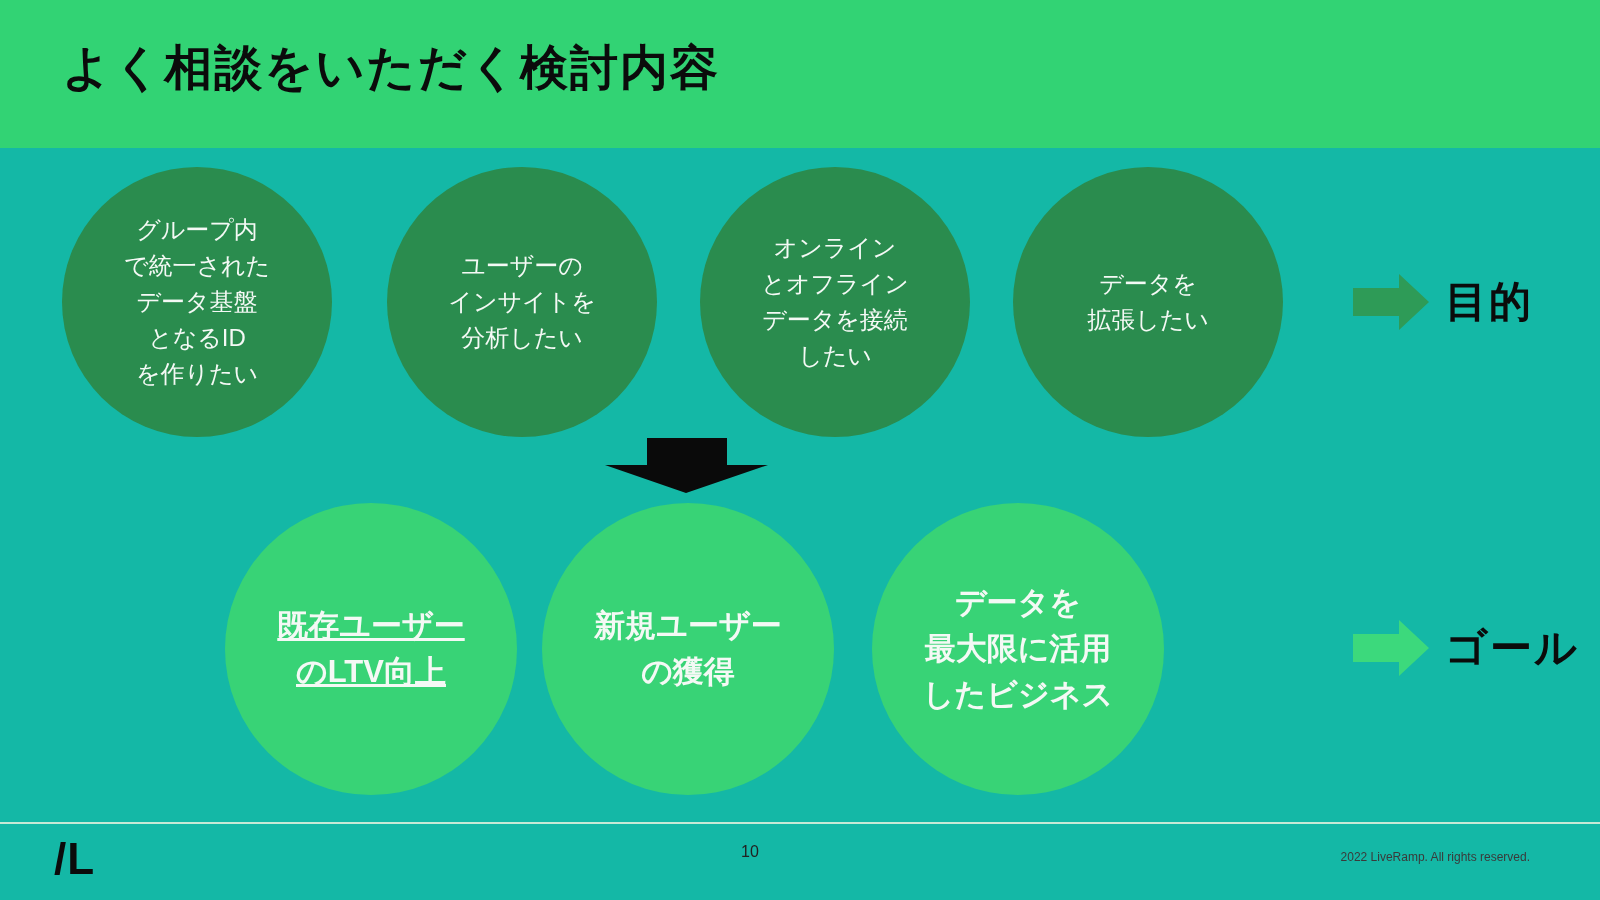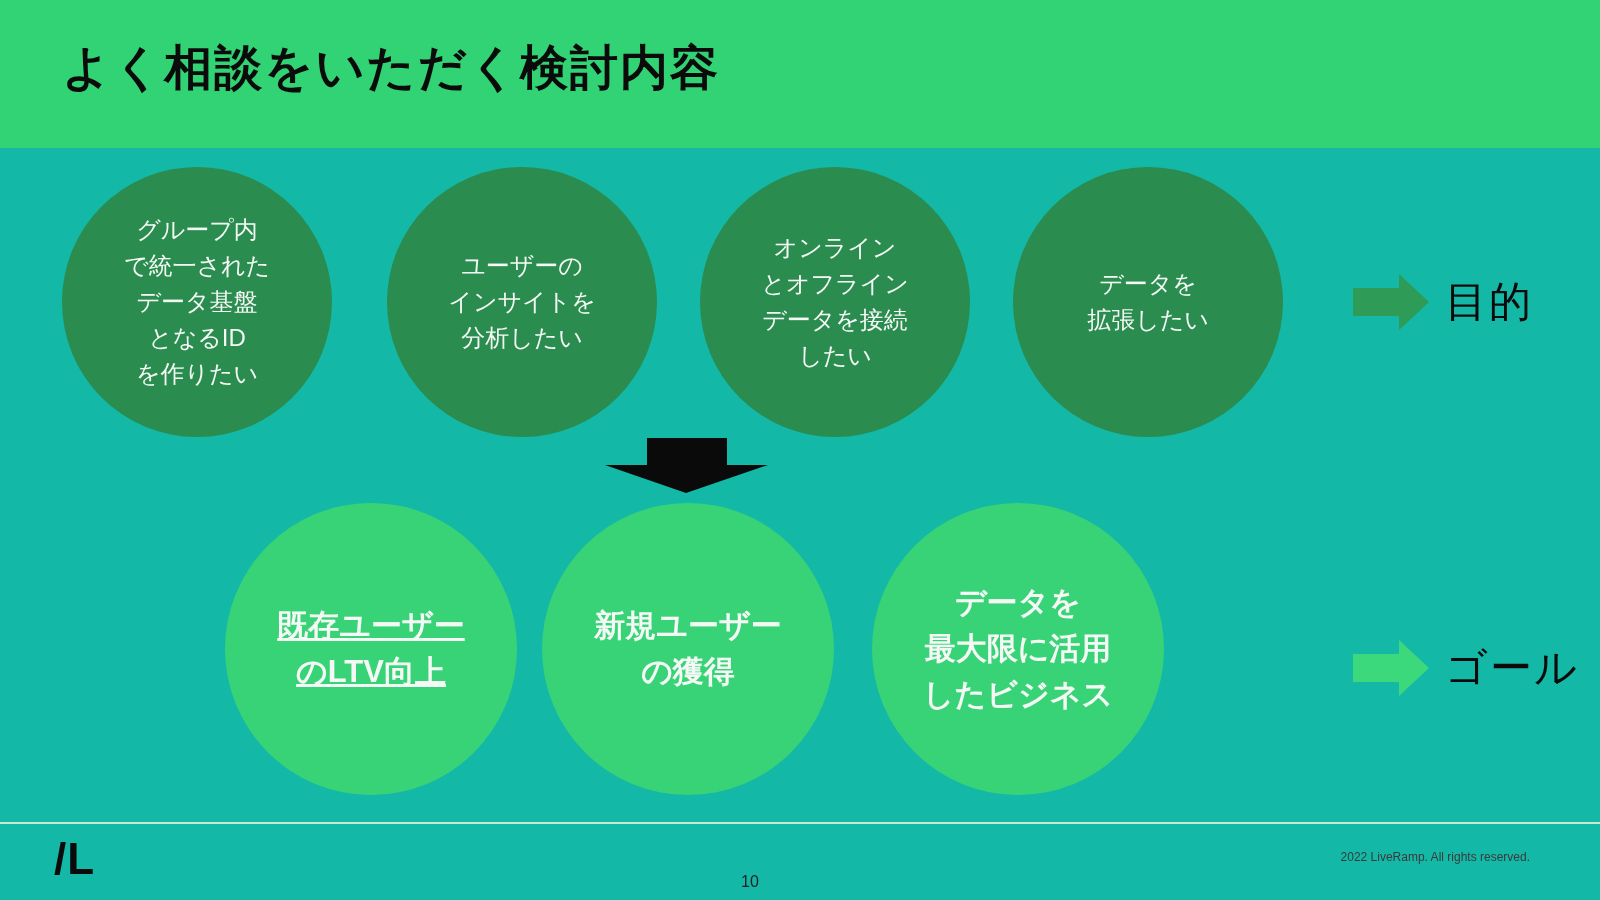--- a/index.html
+++ b/index.html
@@ -47,44 +47,44 @@
   .goal{width:292px;height:292px;top:503px;background:var(--goal-green);
     font-size:31px;line-height:46px;font-weight:700;}
   .g1{left:225px;text-decoration:underline;}
   .g2{left:542px;}
   .g3{left:872px;}
   
   .row-label{
     position:absolute;display:flex;align-items:center;gap:16px;
   }
   .row-label .label-text{
-    font-size:42px;font-weight:400;color:var(--ink);letter-spacing:2px;
+    font-size:42px;font-weight:700;color:var(--ink);letter-spacing:2px;
   }
   .purpose-label{left:1353px;top:274px;}
-  .goal-label{left:1353px;top:620px;margin-top:20px;}
+  .goal-label{left:1353px;top:620px;}
   .arrow-right{display:block;}
   .purpose-label .arrow-right polygon{fill:var(--purpose-arrow-green);}
   .goal-label .arrow-right polygon{fill:var(--goal-arrow-green);}
   
   .down-arrow{
     position:absolute;left:605px;top:438px;
   }
   .down-arrow polygon{fill:#0a0a0a;}
   
   .footer-divider{
     position:absolute;left:0;top:822px;width:1600px;height:2px;
     background:var(--divider);
   }
   .footer-logo{
     position:absolute;left:54px;top:834px;
     font-size:44px;font-weight:800;color:var(--ink);letter-spacing:1px;
   }
   .page-number{
     position:absolute;left:690px;top:843px;width:120px;
-    text-align:center;font-size:16px;color:#222222;margin-top:30px;
+    text-align:center;font-size:16px;color:#222222;
   }
   .copyright{
     position:absolute;right:70px;top:850px;
     font-size:12px;color:#3a3a3a;
   }
 </style>
 </head>
 <body>
 
 <div class="slide">

